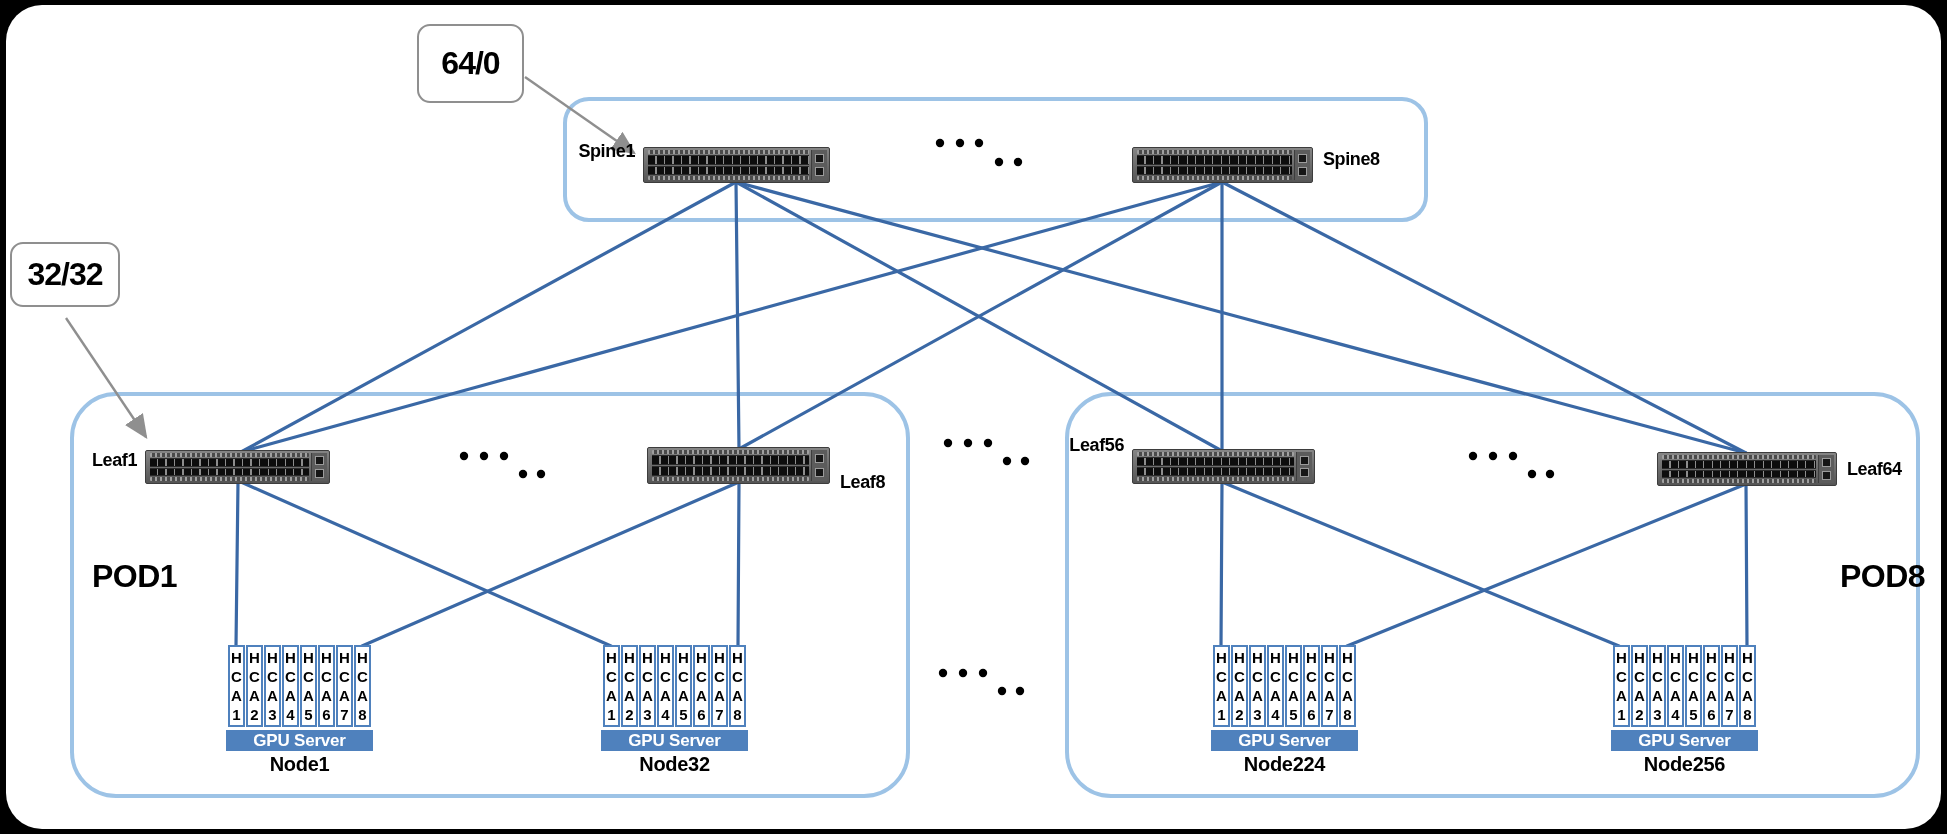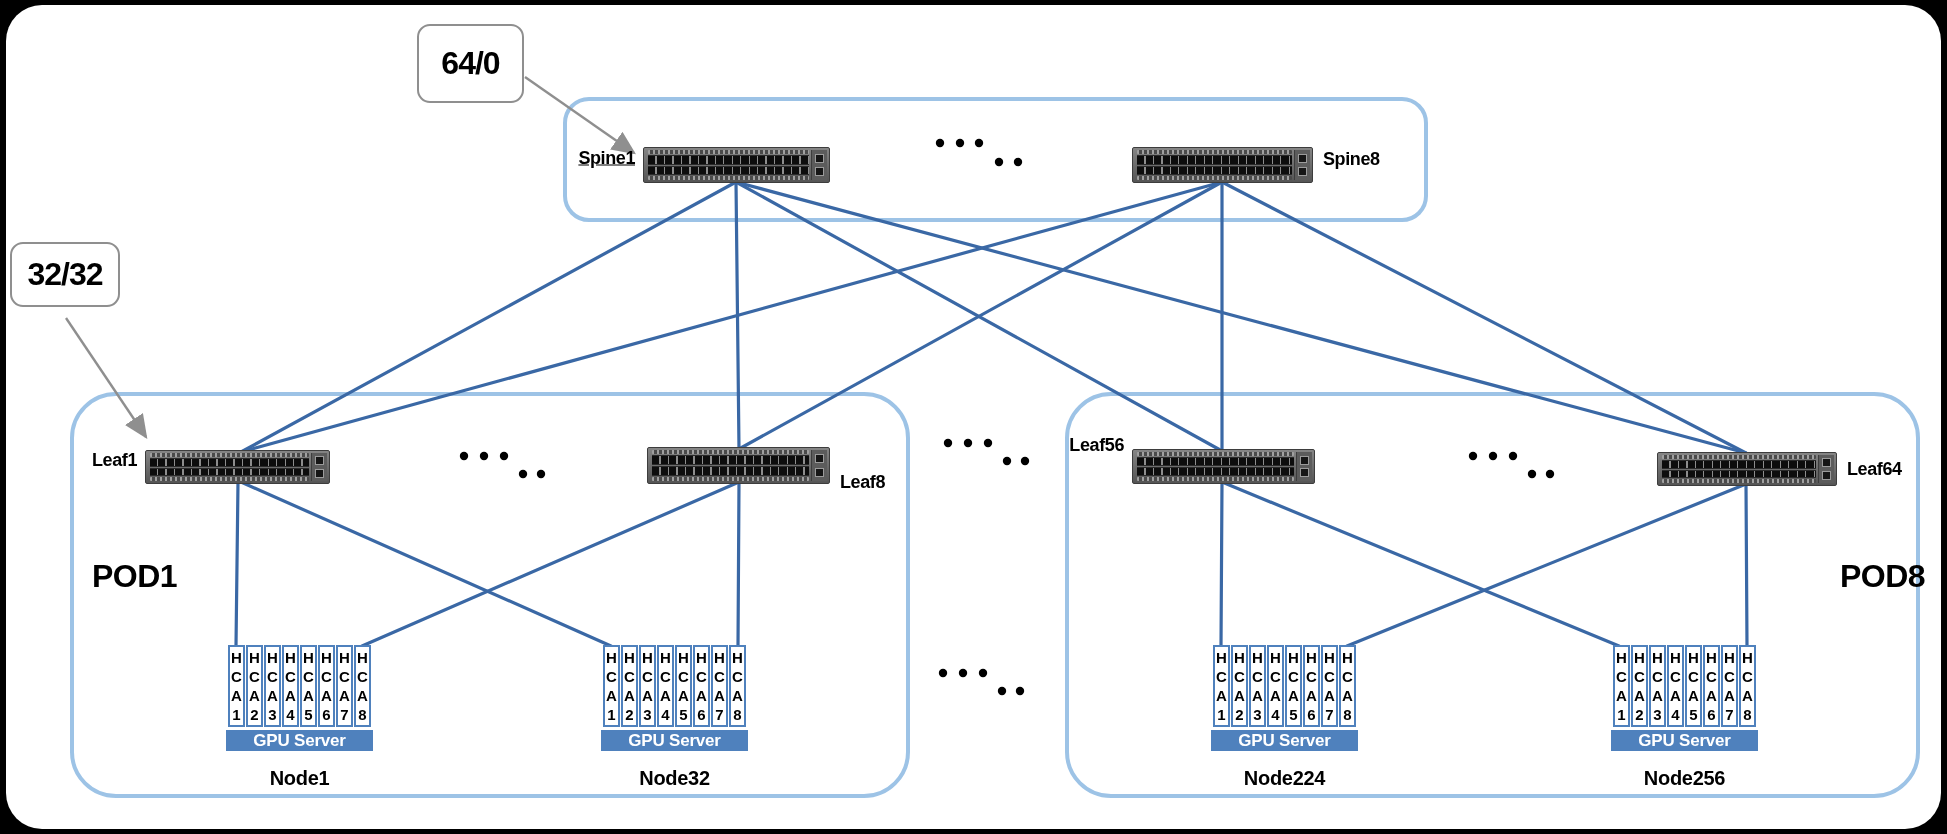--- a/index.html
+++ b/index.html
@@ -22,21 +22,21 @@
   .sw-end{position:absolute;top:2px;right:2px;bottom:2px;width:15px;background:#5c5c5c;
           display:flex;flex-direction:column;align-items:center;justify-content:space-evenly;border-left:1px solid #3d3d3d;}
   .sw-end i{width:7px;height:7px;background:#161616;border:1px solid #9b9b9b;display:block;}
   .sw-label{position:absolute;font-size:18px;font-weight:700;letter-spacing:-0.4px;white-space:nowrap;transform:translateY(-50%);}
   
   .server{position:absolute;}
   .hcas{display:flex;gap:1px;}
   .hca{width:17px;height:82px;box-sizing:border-box;border:2px solid #4f81bd;background:#fff;
        display:flex;flex-direction:column;align-items:center;justify-content:space-between;
        padding:3px 0;font-size:15px;font-weight:700;line-height:1;}
-  .gpu-bar{height:21px;margin:3px -2px 16px -2px;background:#4f81bd;color:#fff;font-size:17px;font-weight:700;
+  .gpu-bar{height:21px;margin:3px -2px 2px -2px;background:#4f81bd;color:#fff;font-size:17px;font-weight:700;
            display:flex;align-items:center;justify-content:center;letter-spacing:-0.2px;}
   .node-label{margin-top:0;text-align:center;font-size:20px;font-weight:700;letter-spacing:-0.3px;}
   
   .callout{position:absolute;box-sizing:border-box;background:#fff;border:2.5px solid #8f8f8f;border-radius:13px;
            display:flex;align-items:center;justify-content:center;font-size:32px;font-weight:700;letter-spacing:-1px;}
 </style>
 </head>
 <body>
 
 <div id="stage">
@@ -104,21 +104,21 @@
         <div class="sw-ports">
           <div class="sw-row"></div>
           <div class="sw-row"></div>
         </div>
         <div class="sw-strip"></div>
         <div class="sw-end">
           <i></i>
           <i></i>
         </div>
       </div>
-      <div class="sw-label" style="top: 158px; right: 1312px; text-decoration: underline;">Spine1</div>
+      <div class="sw-label" style="top: 151px; right: 1312px;">Spine1</div>
       <div class="sw" style="left: 1132px; top: 147px; width: 181px; height: 36px;">
         <div class="sw-strip"></div>
         <div class="sw-ports">
           <div class="sw-row"></div>
           <div class="sw-row"></div>
         </div>
         <div class="sw-strip"></div>
         <div class="sw-end">
           <i></i>
           <i></i>

